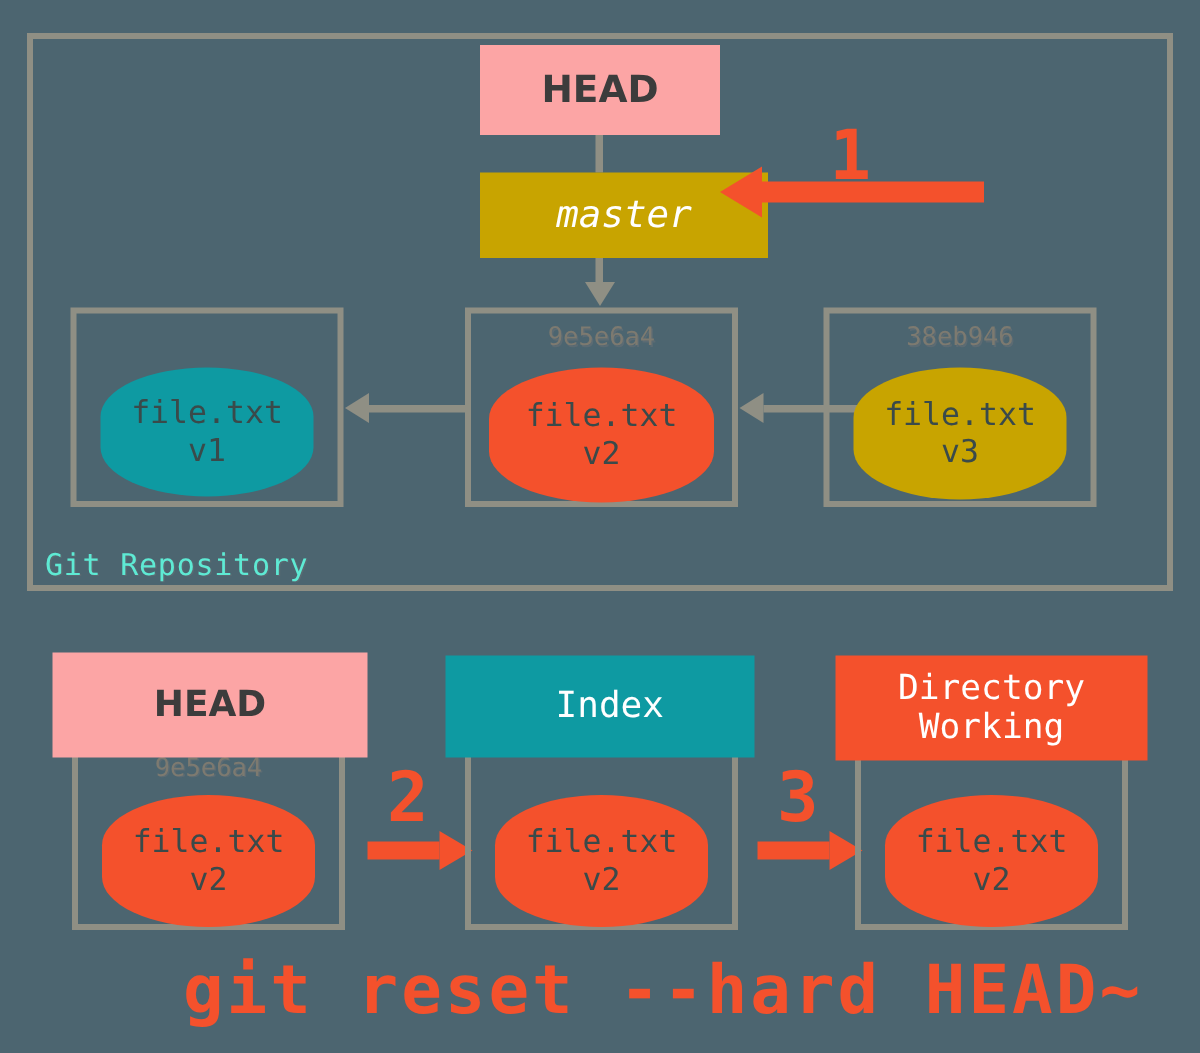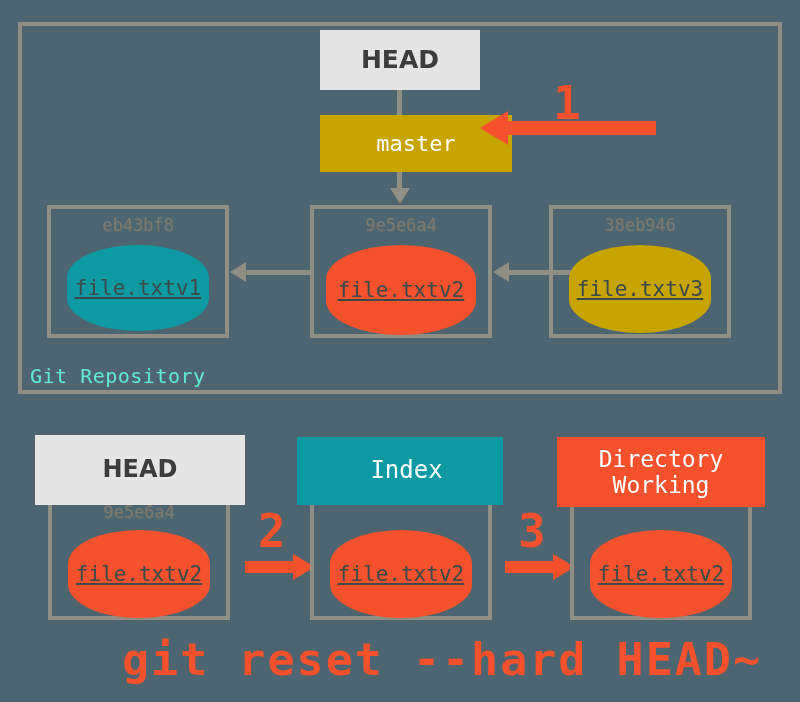--- a/index.html
+++ b/index.html
@@ -41,21 +41,21 @@
   .labelbox {
     position: absolute;
     box-sizing: border-box;
     display: flex;
     align-items: center;
     justify-content: center;
     text-align: center;
     line-height: 1.15;
   }
   .labelbox.head {
-    background: #e5e5e5;
+    background: #fca5a5;
     color: #3c3c3c;
     font-family: "DejaVu Sans", "Liberation Sans", sans-serif;
     font-weight: 700;
   }
   .labelbox.master {
     background: #c8a400;
     color: #ffffff;
   }
   .labelbox.index {
     background: #0e9aa2;
@@ -81,27 +81,27 @@
     color: #7d7a70;
     text-shadow: 1px 1px 0 #5c6b73;
     letter-spacing: 0px;
   }
   .blob {
     position: absolute;
     left: 50%;
     transform: translateX(-50%);
     border-radius: 50%/38%;
     display: flex;
+    flex-direction: column;
     align-items: center;
     justify-content: center;
     color: #3a4a4a;
     font-size: 21px;
     line-height: 1.18;
     text-align: center;
-    text-decoration: underline;
   }
   .blob.teal  { background: #0e9aa2; }
   .blob.red   { background: #f4512c; }
   .blob.gold  { background: #c8a400; }
 
   
   .gline {
     position: absolute;
     background: #8f8f84;
   }
@@ -167,31 +167,30 @@
 
 <div id="canvas">
 
   <div class="repo-frame"></div>
   <div class="repo-label">Git Repository</div>
 
   <div class="labelbox head" style="left:320px; top:30px; width:160px; height:60px; font-size:25px;">HEAD</div>
 
   <div class="gline" style="left:397px; top:90px; width:5px; height:25px;"></div>
 
-  <div class="labelbox master" style="left:320px; top:115px; width:192px; height:57px; font-size:22px;">master</div>
+  <div class="labelbox master" style="left:320px; top:115px; width:192px; height:57px; font-size:25px;font-style:italic;">master</div>
 
   <div class="gline" style="left:397px; top:172px; width:5px; height:20px;"></div>
   <div class="garrow-down" style="left:390px; top:188px;"></div>
 
   <div class="stepnum" style="left:553px; top:80px;">1</div>
   <div class="rline" style="left:508px; top:121px; width:148px; height:14px;"></div>
   <div class="rarrow-left" style="left:480px; top:111px;"></div>
 
   <div class="commitbox" style="left:47px; top:205px; width:182px; height:133px;">
-    <div class="hash">eb43bf8</div>
     <div class="blob teal" style="top:36px; width:142px; height:86px;">
       <span>file.txt</span>
       <span>v1</span>
     </div>
   </div>
 
   <div class="gline" style="left:246px; top:270px; width:66px; height:5px;"></div>
   <div class="garrow-left" style="left:230px; top:262px;"></div>
 
   <div class="commitbox" style="left:310px; top:205px; width:182px; height:133px;">

